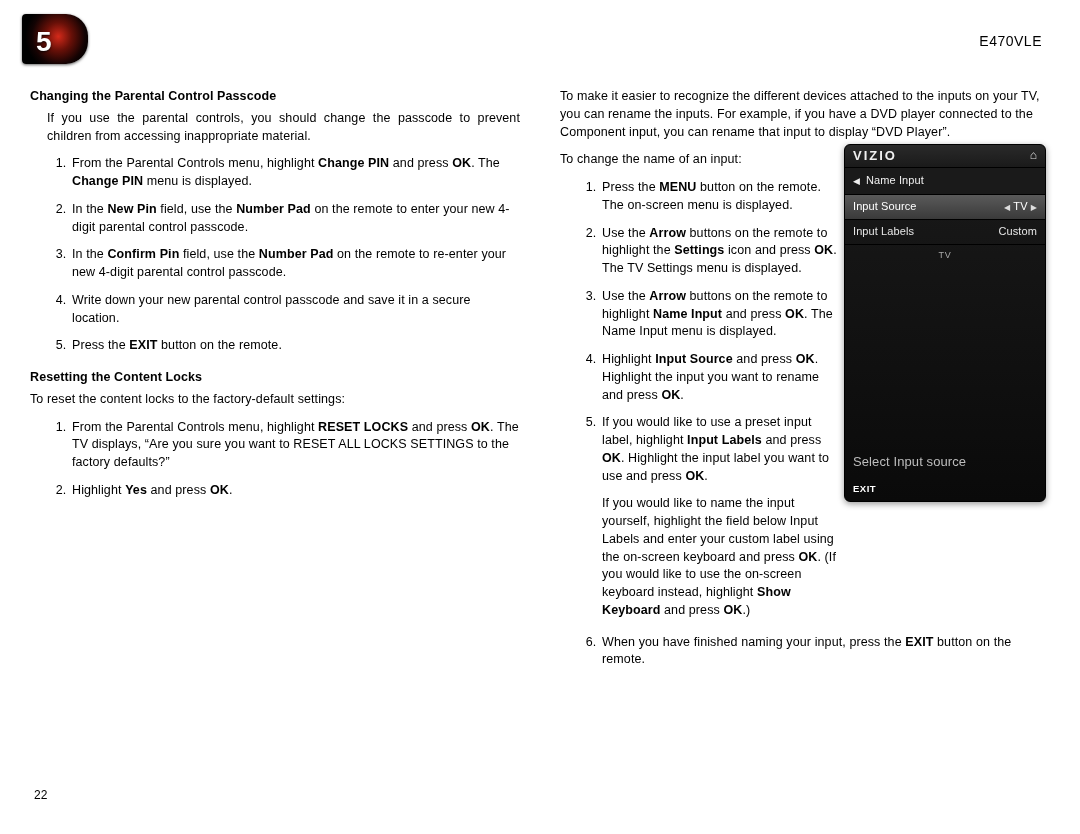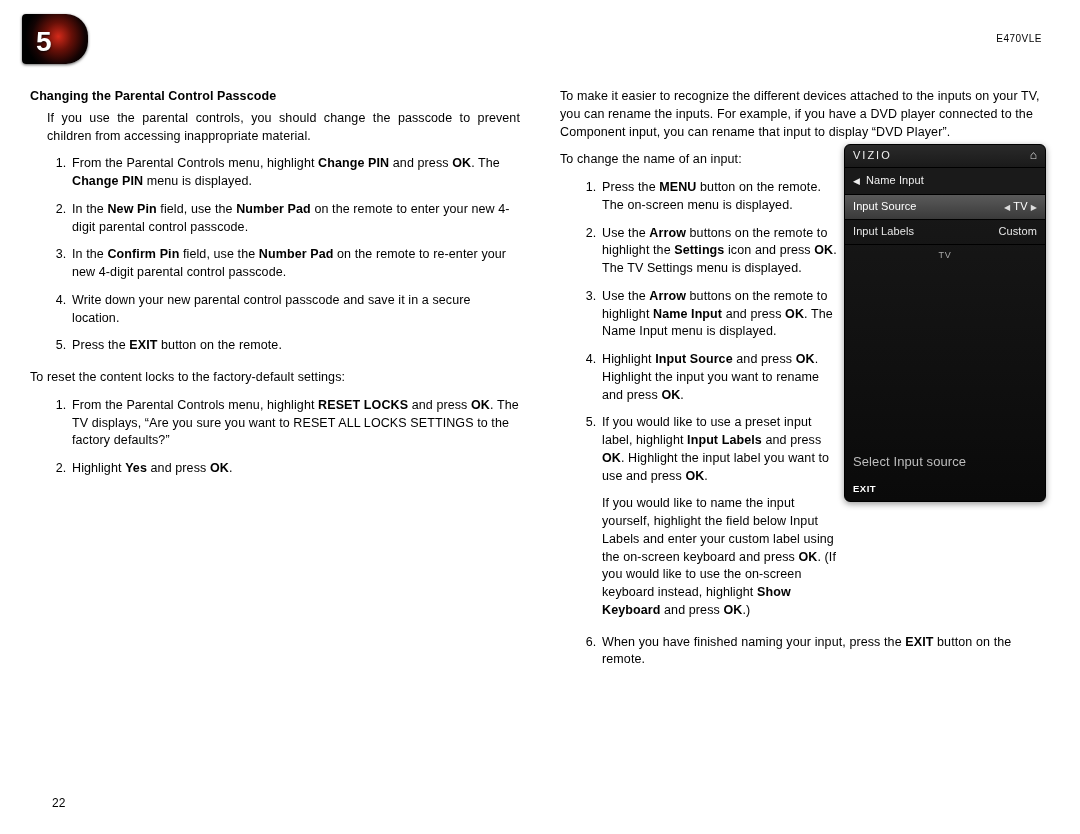--- a/index.html
+++ b/index.html
@@ -38,21 +38,21 @@
     font-family: "Helvetica Neue", Arial, sans-serif;
     position: absolute;
     left: 14px;
     top: 8px;
     text-shadow: 0 1px 2px rgba(0,0,0,0.8);
   }
   .model {
     position: absolute;
     top: 32px;
     right: 38px;
-    font-size: 10px;
+    font-size: 14px;
     letter-spacing: 0.5px;
     color: #000;
   }
   .cols {
     display: flex;
     gap: 40px;
     padding-top: 70px;
   }
   .c-left { width: 494px; }
   .c-right { width: 494px; position: relative; }
@@ -65,23 +65,22 @@
   p { margin: 0 0 10px 0; }
   .intro-just { text-align: justify; margin-left: 17px; }
   ol {
     margin: 0 0 14px 0;
     padding-left: 40px;
   }
   ol li { padding-left: 2px; margin: 0 0 10px 0; }
   .page-num {
     position: absolute;
     left: 34px;
-    bottom: 22px;
+    bottom: 30px;
     font-size: 12px;
-    margin-left: 18px;
   }
   .right-text-wrap { width: 280px; }
   
   .osd {
     position: absolute;
     right: 4px;
     top: 56px;
     width: 200px;
     height: 356px;
     background: linear-gradient(#1a1a1a, #0a0a0a);
@@ -97,23 +96,23 @@
     justify-content: space-between;
     height: 22px;
     padding: 0 8px;
     background: linear-gradient(#2a2a2a, #1a1a1a);
     border-top-left-radius: 6px;
     border-top-right-radius: 6px;
     border-bottom: 1px solid #000;
   }
   .osd-logo {
     font-family: Arial, sans-serif;
-    font-weight: normal;
+    font-weight: bold;
     letter-spacing: 2px;
-    font-size: 11px;
+    font-size: 13px;
     color: #f0f0f0;
   }
   .osd-home { font-size: 12px; color: #ddd; }
   .osd-crumb {
     height: 26px;
     display: flex;
     align-items: center;
     gap: 6px;
     padding: 0 8px;
     background: #1a1a1a;
@@ -176,20 +175,21 @@
       <h3>Changing the Parental Control Passcode</h3>
       <p class="intro-just">If you use the parental controls, you should change the passcode to prevent children from accessing inappropriate material.</p>
       <ol>
         <li>From the Parental Controls menu, highlight <b>Change PIN</b> and press <b>OK</b>. The <b>Change PIN</b> menu is displayed.</li>
         <li>In the <b>New Pin</b> field, use the <b>Number Pad</b> on the remote to enter your new 4-digit parental control passcode.</li>
         <li>In the <b>Confirm Pin</b> field, use the <b>Number Pad</b> on the remote to re-enter your new 4-digit parental control passcode.</li>
         <li>Write down your new parental control passcode and save it in a secure location.</li>
         <li>Press the <b>EXIT</b> button on the remote.</li>
       </ol>
 
+      <h3>Resetting the Content Locks</h3>
       <p>To reset the content locks to the factory-default settings:</p>
       <ol>
         <li>From the Parental Controls menu, highlight <b>RESET LOCKS</b> and press <b>OK</b>. The TV displays, “Are you sure you want to RESET ALL LOCKS SETTINGS to the factory defaults?”</li>
         <li>Highlight <b>Yes</b> and press <b>OK</b>.</li>
       </ol>
     </div>
 
     <div class="c-right">
       <p>To make it easier to recognize the different devices attached to the inputs on your TV, you can rename the inputs. For example, if you have a DVD player connected to the Component input, you can rename that input to display “DVD Player”.</p>
       <p>To change the name of an input:</p>

